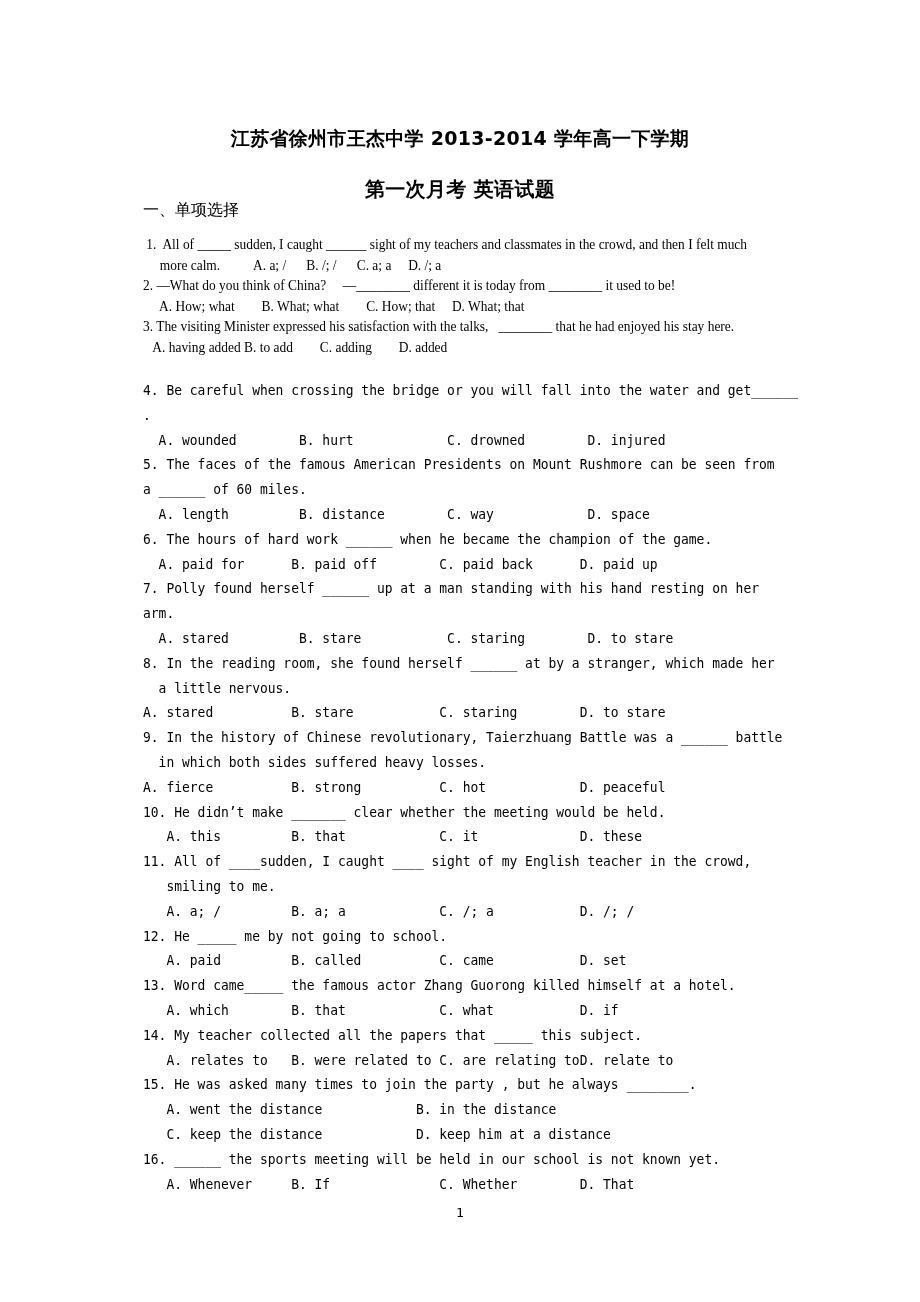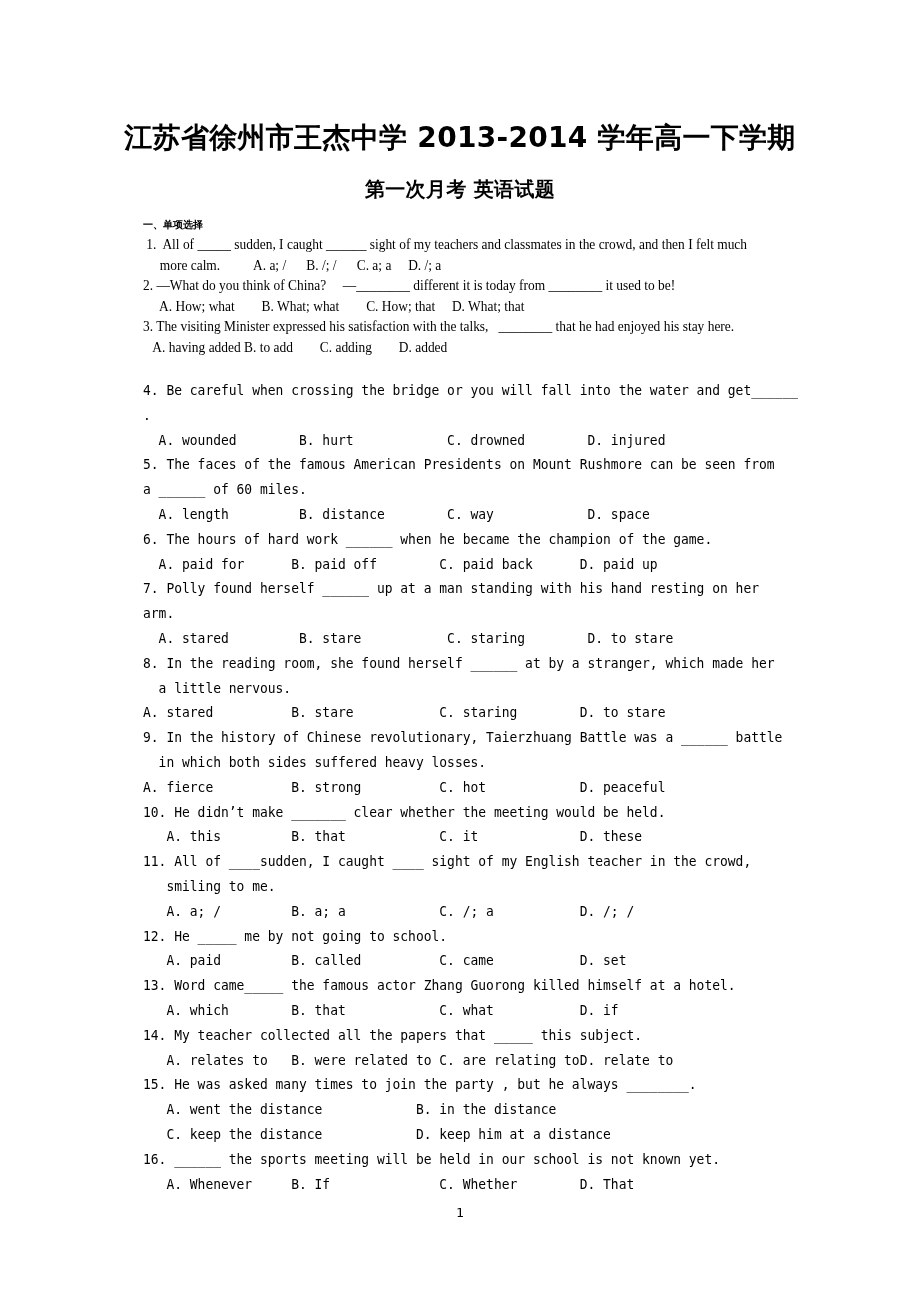--- a/index.html
+++ b/index.html
@@ -20,40 +20,39 @@
   .title-block {
     position: absolute;
     left: 0;
     top: 112px;
     width: 920px;
     text-align: center;
   }
   .title-line {
     font-family: "DejaVu Sans", sans-serif;
     font-weight: bold;
-    font-size: 28px;
+    font-size: 19px;
     letter-spacing: 0.3px;
     line-height: 52px;
     white-space: pre;
   }
   .title-line.second {
     font-size: 20px;
     line-height: 50px;
   }
 
   
   .section-heading {
     position: absolute;
     left: 143px;
-    top: 215px;
+    top: 200px;
     font-family: "DejaVu Serif", serif;
-    font-size: 10px;
+    font-size: 16px;
     line-height: 19px;
     white-space: pre;
-    font-weight: bold;
   }
 
   
   .qblock-serif {
     position: absolute;
     left: 143px;
     top: 234px;
     width: 760px;
     font-family: "Liberation Serif", "DejaVu Serif", serif;
     font-size: 14.6px;

